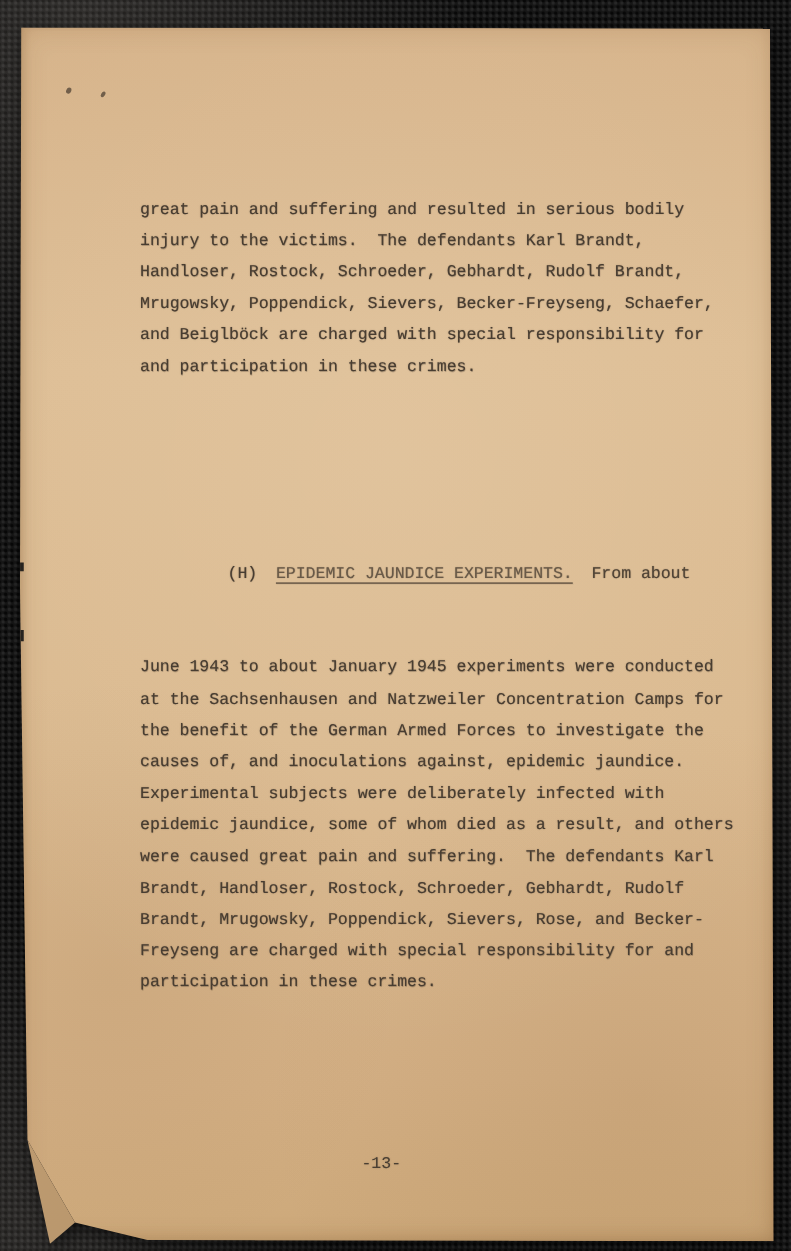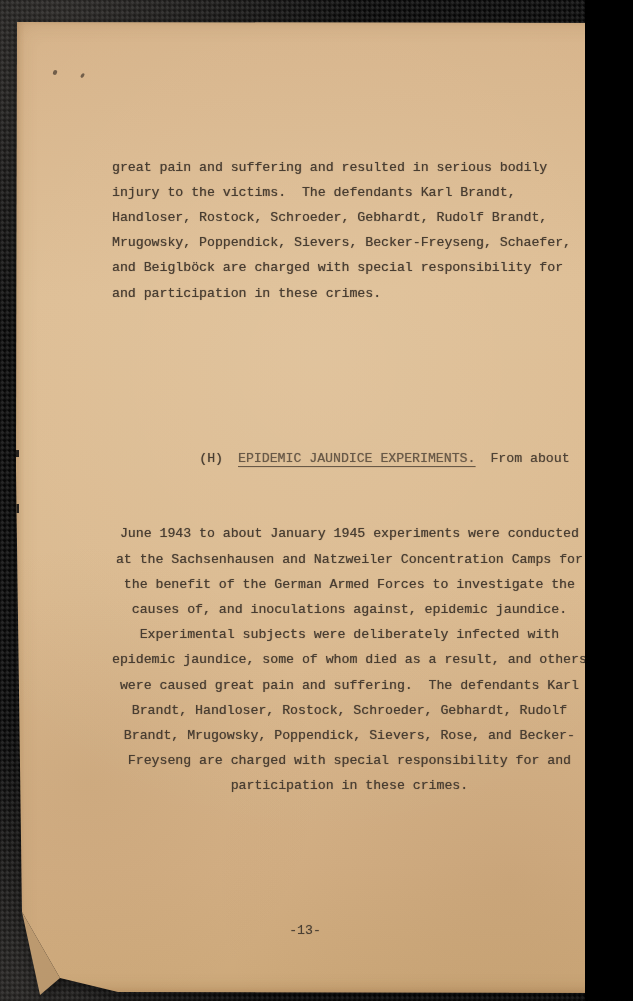--- a/index.html
+++ b/index.html
@@ -1,17 +1,17 @@
 <!DOCTYPE html>
 <html><head>
 <meta charset="utf-8">
 <style>
   html,body { margin:0; padding:0; background:#000; }
   .stage {
-    position:relative; width:585px; height:1001px; overflow:hidden;
+    position:relative; width:633px; height:1001px; overflow:hidden;
     background-color:#161616;
     background-image:
       radial-gradient(circle at 10% 3%, rgba(170,160,150,0.20), transparent 28%),
       radial-gradient(circle at 3% 98%, rgba(170,160,150,0.16), transparent 22%),
       radial-gradient(circle at 98% 55%, rgba(150,140,130,0.08), transparent 30%),
       radial-gradient(rgba(255,255,255,0.075) 1px, transparent 1.7px),
       radial-gradient(rgba(0,0,0,0.65) 1px, transparent 1.7px);
     background-size:100% 100%,100% 100%,100% 100%,5px 5px,5px 5px;
     background-position:0 0,0 0,0 0,0 0,2px 3px;
     font-family:"Liberation Mono","DejaVu Sans Mono",monospace;
@@ -39,21 +39,21 @@
   .s2 { left:66px; top:53px; width:3px; height:5px; transform:rotate(30deg); }
   .notch { position:absolute; left:0px; width:4px; height:7px; background:#151515; opacity:.9; }
   .n1 { top:430px; } .n2 { top:484px; height:9px; }
   .textcol {
     position:absolute; left:97px; top:59px;
     font-size:13.2px; line-height:25.2px; color:#483d31;
     text-shadow:0 0 1px rgba(72,61,49,0.55), 0.4px 0.4px 0 rgba(72,61,49,0.25);
     white-space:pre;
   }
   .tline { white-space:pre; }
-  .para.sec-h { margin-top:14px;text-align:center; }
+  .para.sec-h { margin-top:14px; }
   .para.sec-i { margin-top:12px; }
   .headline { padding-left:70px; }
   .sec-label { margin-right:15px; }
   .heading {
     text-decoration:underline; text-underline-offset:4px;
     text-decoration-thickness:1.2px; margin-right:15px; opacity:.78;
   }
   .head-suffix { opacity:.95; }
   .pagenum {
     position:absolute; left:0; top:898px; width:100%; margin-left:-12px;

